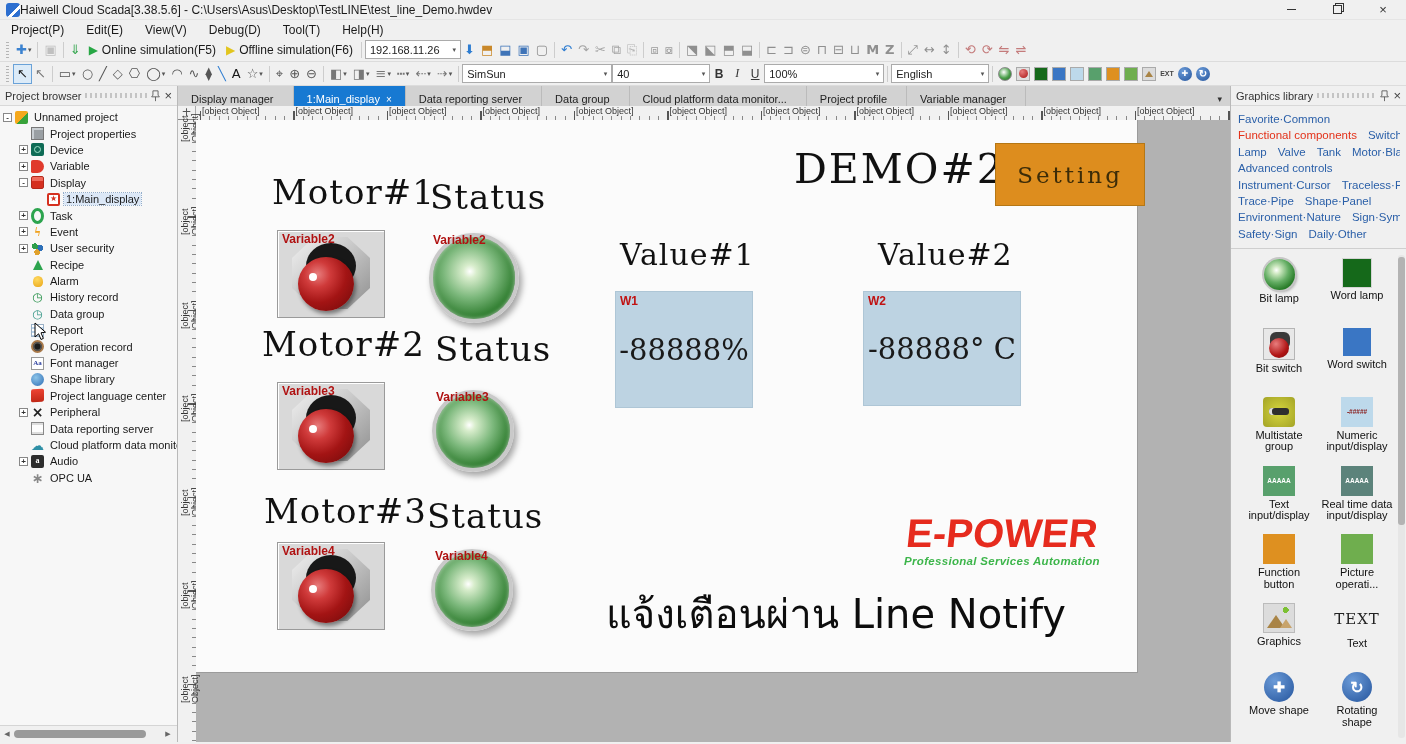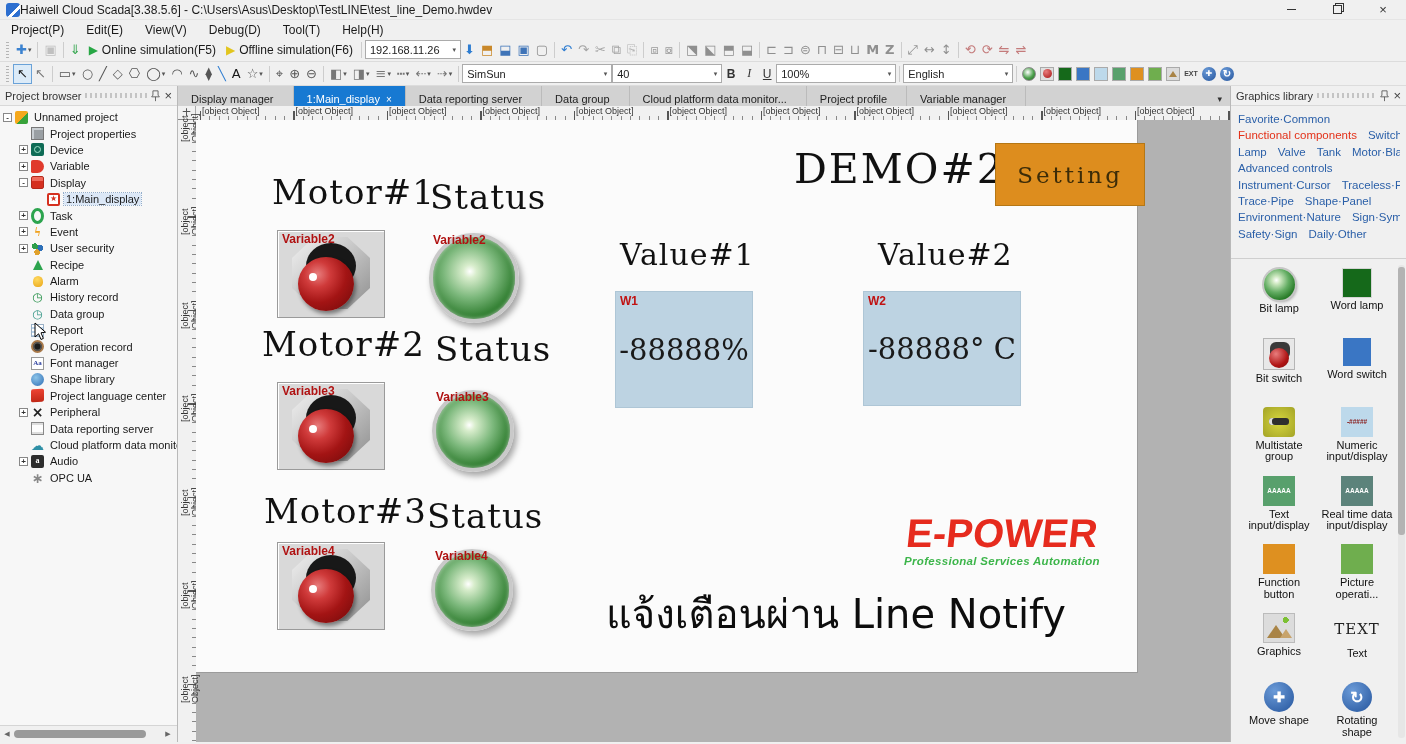--- a/index.html
+++ b/index.html
@@ -18,21 +18,21 @@
 .sepv{width:1px;height:16px;background:#cdcdcd;margin:0 3px;flex:0 0 auto}
 .ti1{display:inline-flex;align-items:center;height:20px;padding:0 3px;color:#8f8f8f;flex:0 0 auto}
 .ti1 .g{font-size:13px;line-height:13px;font-family:"DejaVu Sans",sans-serif;font-style:normal}
 .caret{font-size:7px;color:#555;margin-left:1px;font-style:normal}
 .caret:empty{display:none}
 .ti1[data-name="sep"]{width:1px;height:16px;background:#cdcdcd;padding:0;margin:0 3px}
 .ti1[data-a="1"]{border:1px solid #6aa2d8;background:#dcebf8}
 .simbtn{display:inline-flex;align-items:center;gap:4px;border:none;background:transparent;font-size:12px;color:#1a1a1a;padding:0 5px;font-family:inherit}
 .simbtn .g{font-size:12px;font-style:normal}
 .combo{display:inline-flex;align-items:center;justify-content:space-between;background:#fff;border:1px solid #ababab;height:19px;padding:0 4px;font-size:11px;color:#222;flex:0 0 auto}
-.w96{width:96px}.w150{width:150px}.w110{width:110px}.w120{width:120px}
+.w96{width:96px}.w150{width:150px}.w110{width:98px}.w120{width:120px}
 .fmt{width:18px;text-align:center;font-size:12px;color:#333;flex:0 0 auto}
 .fmt.b{font-weight:bold}.fmt.i{font-style:italic;font-family:"Liberation Serif",serif}.fmt.u{text-decoration:underline}
 .mi{width:14px;height:14px;border:1px solid #aaa;margin:0 2px;flex:0 0 auto;position:relative;display:inline-flex;align-items:center;justify-content:center}
 .m-bitlamp{border-radius:50%;border:1px solid #8b8b8b;background:radial-gradient(circle at 40% 35%,#fff,#4ba04b 55%,#1c5c1c)}
 .m-bitswitch{background:#e0e0e0}
 .m-bitswitch::after{content:"";width:9px;height:9px;border-radius:50%;background:radial-gradient(circle at 35% 30%,#e87d7d,#a81212)}
 .m-wordlamp{background:#15691a}
 .m-wordswitch{background:#3a76c4}
 .m-numeric{background:#bdd9eb}
 .m-textinput{background:#58a06c}
@@ -127,21 +127,21 @@
 .logo{position:absolute;left:676px;top:392px;width:260px;text-align:center}
 .logo-main{font:900 40px/42px "Liberation Sans",sans-serif;color:#e62b1e;transform:skewX(-6deg);letter-spacing:0px}
 .logo-sub{font:700 italic 11.5px/14px "Liberation Sans",sans-serif;color:#3cb54a;letter-spacing:.3px}
 .thai{left:410px;top:468px;font-size:40px;line-height:52px;font-family:"DejaVu Sans","Liberation Sans",sans-serif;color:#0d0d0d}
 
 .rightpanel{width:176px;background:#f0f0f0;border-left:1px solid #b9b9b9;display:flex;flex-direction:column}
 .cats{padding:5px 6px 4px 7px;font-size:11.5px;line-height:16.4px}
 .catrow{white-space:nowrap;overflow:hidden}
 .cat{color:#2a5fa8;margin-right:11px;display:inline-block}
 .cat[data-a="1"]{color:#e33119}
-.comps{flex:1;border-top:1px solid #cfcfcf;margin-top:12px;position:relative;overflow:hidden;padding:10px 16px 0 12px}
+.comps{flex:1;border-top:1px solid #cfcfcf;margin-top:2px;position:relative;overflow:hidden;padding:10px 16px 0 12px}
 .compgrid{display:grid;grid-template-columns:72px 72px;column-gap:6px;grid-auto-rows:68.8px}
 .ccell{display:flex;flex-direction:column;align-items:center;gap:3px}
 .cico{width:34px;height:32px;position:relative;display:flex;align-items:center;justify-content:center;flex:0 0 auto}
 .ct{font-style:normal}
 .clabel{font-size:11px;line-height:11.6px;text-align:center;color:#111;max-width:76px}
 .ccell[data-icon="bitlamp"] .cico{width:31px;height:31px;border-radius:50%;background:radial-gradient(circle at 40% 36%,#fff 0,#cfe9c2 14%,#63ad63 45%,#1d721d 78%,#124a12);box-shadow:0 0 0 2px #c6c6c6,2px 2px 3px rgba(0,0,0,.3)}
 .ccell[data-icon="bitswitch"] .cico{width:32px;height:32px;background:#e8e8e8;border:1px solid #b5b5b5}
 .ccell[data-icon="bitswitch"] .cico::before{content:"";position:absolute;left:6px;top:3px;width:20px;height:17px;background:#3a3a3a;border-radius:6px}
 .ccell[data-icon="bitswitch"] .cico::after{content:"";position:absolute;left:5px;top:9px;width:20px;height:20px;border-radius:50%;background:radial-gradient(circle at 35% 30%,#e87d7d,#b01414 60%,#7c0c0c)}
 .ccell[data-icon="wordlamp"] .cico{width:28px;height:28px;background:#15691a;box-shadow:0 0 0 1px #d5d5d5}

